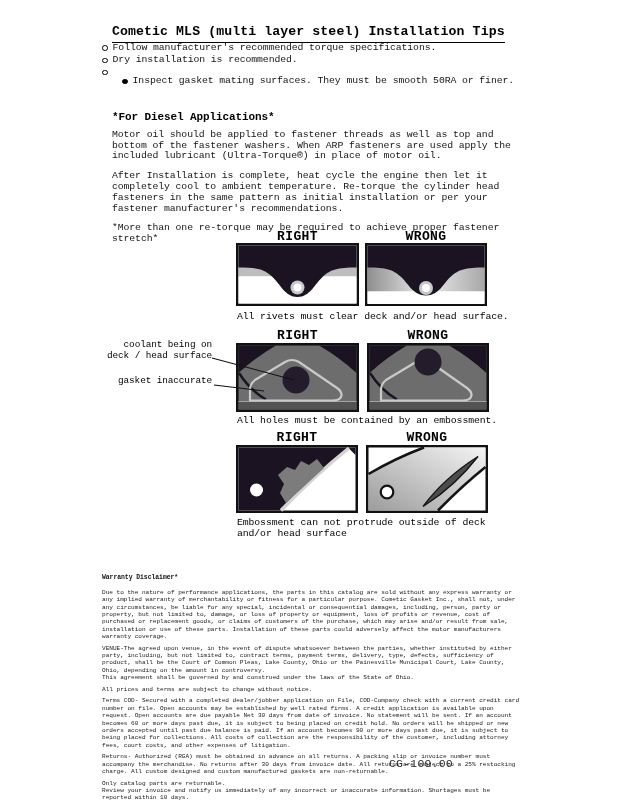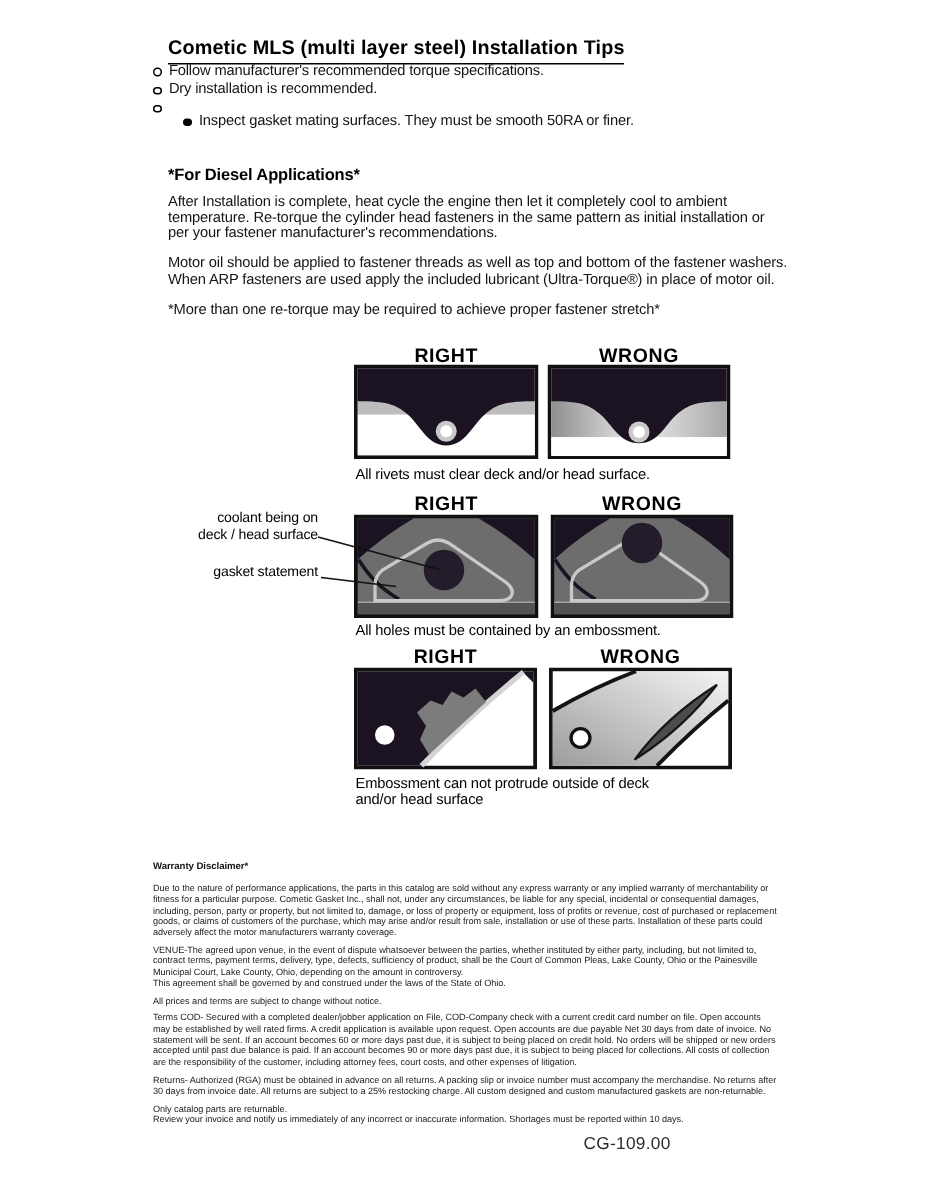--- a/index.html
+++ b/index.html
@@ -1,18 +1,18 @@
 <!DOCTYPE html>
 <html><head>
 <meta charset="utf-8">
 <style>
   html,body{margin:0;padding:0;background:#ffffff;}
   .page{
     position:relative;width:618px;height:800px;background:#ffffff;
-    font-family:Liberation Sans, sans-serif;color:#141414;overflow:hidden;
+    font-family:Liberation Mono, monospace;color:#141414;overflow:hidden;
   }
   .abs{position:absolute;}
   
   .title{
     left:112px;top:24px;font-size:13.2px;font-weight:bold;color:#000;
     border-bottom:1.5px solid #000;padding-bottom:2.5px;letter-spacing:0.1px;
   }
   
   .tips{left:102px;top:42px;width:440px;font-size:9.8px;line-height:12.2px;letter-spacing:-0.1px;}
   .bullet-row{display:flex;align-items:flex-start;}
@@ -55,22 +55,22 @@
       <span class="b-marker"></span>
     </div>
     <div class="bullet-row sub">
       <span class="b-marker filled"></span>
       <span>Inspect gasket mating surfaces.  They must be smooth 50RA or finer.</span>
     </div>
   </div>
 
   <div class="abs diesel">
     <h3>*For Diesel Applications*</h3>
+    <p>Motor oil should be applied to fastener threads as well as top and bottom of the fastener washers. When ARP fasteners are used apply the included lubricant (Ultra-Torque®) in place of motor oil.</p>
     <p>After Installation is complete, heat cycle the engine then let it completely cool to ambient temperature. Re-torque the cylinder head fasteners in the same pattern as initial installation or per your fastener manufacturer's recommendations.</p>
-    <p>Motor oil should be applied to fastener threads as well as top and bottom of the fastener washers. When ARP fasteners are used apply the included lubricant (Ultra-Torque®) in place of motor oil.</p>
     <p>*More than one re-torque may be required to achieve proper fastener stretch*</p>
   </div>
 
   <div class="abs dg-label" style="left:236px;top:229px;width:123px;">RIGHT</div>
   <div class="abs dg-label" style="left:365px;top:229px;width:122px;">WRONG</div>
 
   <svg class="abs panel-svg" style="left:236px;top:243px;" width="123" height="63" viewBox="0 0 123 63">
     <rect x="1.25" y="1.25" width="120.5" height="60.5" fill="#ffffff" stroke="#111" stroke-width="2.5"></rect>
     <rect x="2.5" y="24" width="118" height="9.5" fill="#bdbdbd"></rect>
     <rect x="2.5" y="33.5" width="118" height="27" fill="#ffffff"></rect>
@@ -99,21 +99,21 @@
     </g>
   </svg>
 
   <div class="abs caption" style="left:237px;top:311px;">All rivets must clear deck and/or head surface.</div>
 
   <div class="abs dg-label" style="left:236px;top:328px;width:123px;">RIGHT</div>
   <div class="abs dg-label" style="left:367px;top:328px;width:122px;">WRONG</div>
 
   <div class="abs callout" style="left:90px;top:340px;width:122px;">coolant being on
 deck / head surface</div>
-  <div class="abs callout" style="left:90px;top:376px;width:122px;">gasket statement</div>
+  <div class="abs callout" style="left:90px;top:376px;width:122px;">gasket inaccurate</div>
 
   <svg class="abs panel-svg" style="left:236px;top:342.5px;" width="123" height="69" viewBox="0 0 123 69">
     <rect x="1.25" y="1.25" width="120.5" height="66.5" fill="#6d6d6d" stroke="#111" stroke-width="2.5"></rect>
     <rect x="2.5" y="59" width="118" height="7.5" fill="#535353"></rect>
     <line x1="2.5" y1="58.5" x2="120.5" y2="58.5" stroke="#a3a3a3" stroke-width="1"></line>
     <path d="M2.5,2.5 H40 Q20,14 2.5,30 Z" fill="#1b1322"></path>
     <path d="M120.5,2.5 H83 Q103,14 120.5,30 Z" fill="#1b1322"></path>
     <path d="M3,30 C10,41 17,49 30,56.5" stroke="#1b1322" stroke-width="2.4" fill="none"></path>
     <path d="M14,57.5 L14,47 Q14,41 19,37 L49,19 Q56,15 63,19 L101,45 Q107,49.5 105,54 Q103.5,57.5 96,57.5 Z" stroke="#c9c9c9" stroke-width="2.2" fill="none"></path>
     <circle cx="60" cy="37" r="13.5" fill="#241c2a"></circle>

